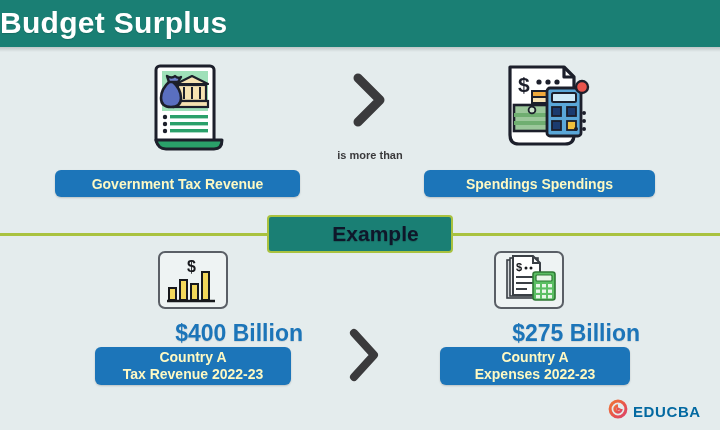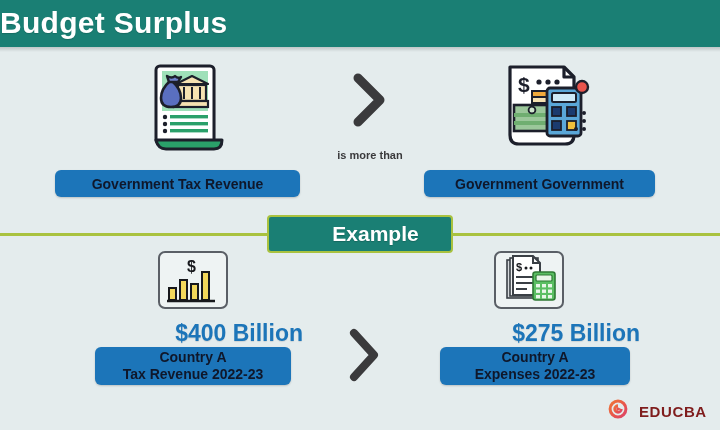--- a/index.html
+++ b/index.html
@@ -43,21 +43,21 @@
     width: 720px;
     height: 5px;
     background: linear-gradient(to bottom, rgba(0,0,0,0.16), rgba(0,0,0,0));
   }
 
   
   .pill {
     position: absolute;
     background: #1c75b9;
     border-radius: 6px;
-    color: #0f172a;
+    color: #fef9c3;
     font-weight: bold;
     text-align: center;
     box-shadow: 0 1px 2px rgba(0,0,0,0.18);
     display: flex;
     align-items: center;
     justify-content: center;
     flex-direction: column;
   }
   .pill span { display: block; }
 
@@ -99,43 +99,43 @@
   }
   .example-badge {
     position: absolute;
     left: 267px; top: 215px;
     width: 186px;
     height: 38px;
     background: #1a7f74;
     border: 2px solid #a9c23f;
     border-radius: 4px;
     box-sizing: border-box;
-    color: #ffffff;
+    color: #0f172a;
     font-size: 21px;
     font-weight: bold;
     display: flex;
     align-items: center;
     justify-content: center;
     text-shadow: 0 1px 1px rgba(0,0,0,0.18);
     padding-left: 31px;
   }
 
   
   .logo {
     position: absolute;
     left: 607px; top: 398px;
     display: flex;
     align-items: center;
   }
   .logo-text {
-    color: #7f1d1d;
+    color: #0369a1;
     font-size: 15px;
     font-weight: bold;
     letter-spacing: 0.6px;
-    margin-left: 10px;
+    margin-left: 4px;
   }
 </style>
 </head>
 <body>
 
 <div id="infographic">
 
   <div class="header-band"></div>
   <div class="header-shadow"></div>
   <div class="header-title">Budget Surplus</div>
@@ -214,21 +214,21 @@
       <circle cx="90" cy="32" r="6" fill="#e8544c" stroke="#1c1f2b" stroke-width="2.4"></circle>
 
       <circle cx="92" cy="58" r="2" fill="#1c1f2b"></circle>
       <circle cx="92" cy="66" r="2" fill="#1c1f2b"></circle>
       <circle cx="84" cy="74" r="2" fill="#1c1f2b"></circle>
       <circle cx="92" cy="74" r="2" fill="#1c1f2b"></circle>
     </svg>
   </div>
 
   <div class="pill" style="left:424px; top:170px; width:231px; height:27px; font-size:14px;">
-    <span>Government Government</span>
+    <span>Spendings Spendings</span>
   </div>
 
   <div class="divider-line"></div>
   <div class="example-badge">
     <span>Example</span>
   </div>
 
   <div class="icon-box" style="left:157px; top:250px; width:72px; height:60px;">
     <svg width="72" height="60" viewBox="0 0 72 60">
       <rect x="2" y="2" width="68" height="56" rx="6" fill="#eef3f3" stroke="#5a5f66" stroke-width="2"></rect>

